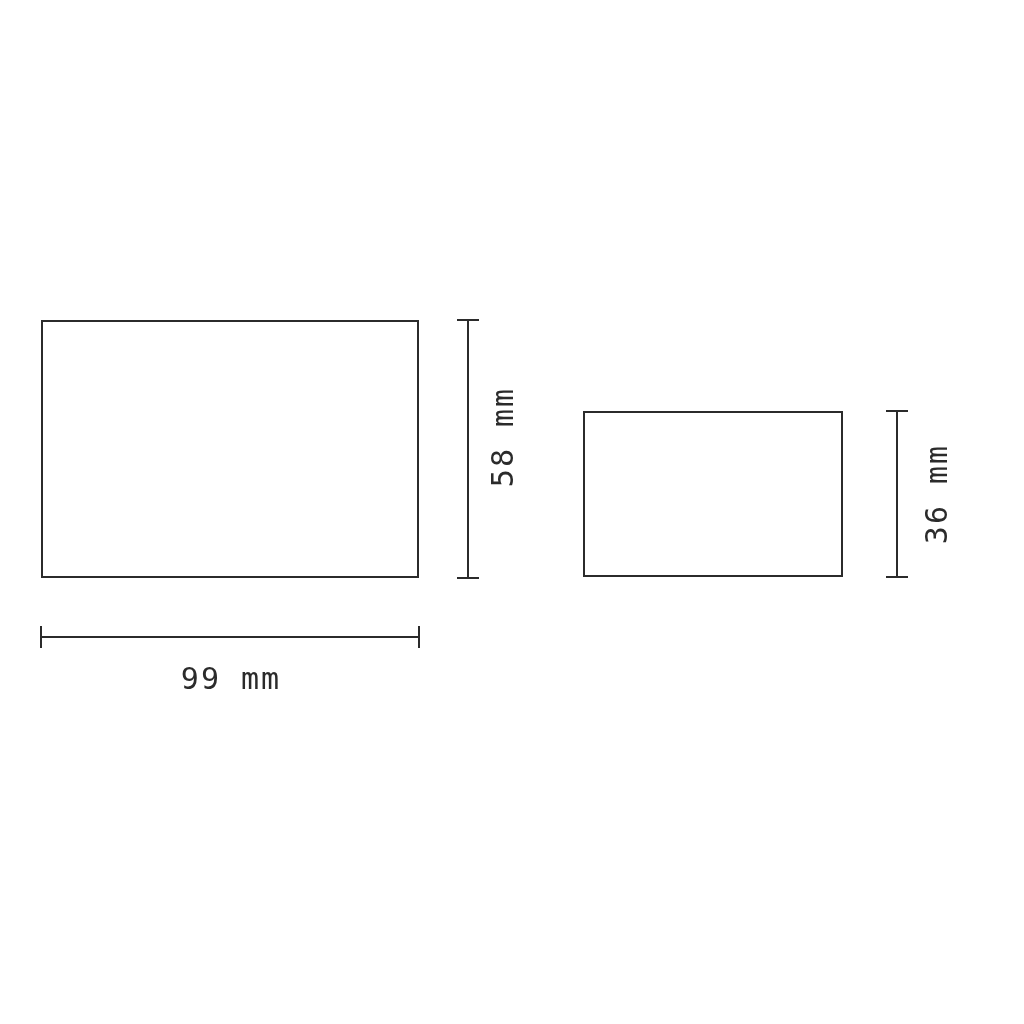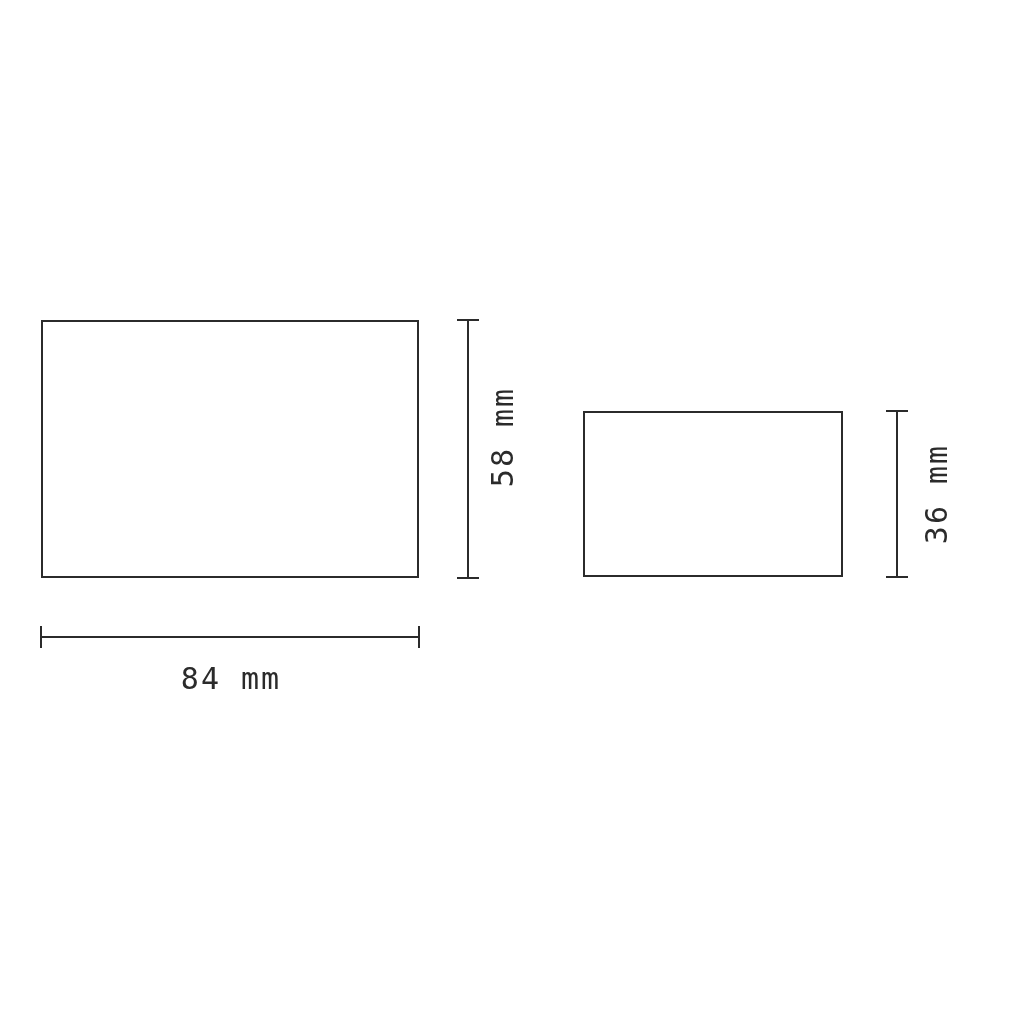--- a/index.html
+++ b/index.html
@@ -67,21 +67,21 @@
     <div class="line vline" style="left:467px; top:320px; height:258px;"></div>
     <div class="line hline" style="left:457px; top:319px; width:22px;"></div>
     <div class="line hline" style="left:457px; top:577px; width:22px;"></div>
     <div class="dim-label rotated" style="left:503px; top:437px;">58 mm</div>
   </div>
 
   <div>
     <div class="line hline" style="left:41px; top:636px; width:378px;"></div>
     <div class="line vline" style="left:40px; top:626px; height:22px;"></div>
     <div class="line vline" style="left:418px; top:626px; height:22px;"></div>
-    <div class="dim-label" style="left:231px; top:679px;">84 mm</div>
+    <div class="dim-label" style="left:231px; top:679px;">99 mm</div>
   </div>
 
   <div class="rect rect-small"></div>
 
   <div>
     <div class="line vline" style="left:896px; top:411px; height:166px;"></div>
     <div class="line hline" style="left:886px; top:410px; width:22px;"></div>
     <div class="line hline" style="left:886px; top:576px; width:22px;"></div>
     <div class="dim-label rotated" style="left:937px; top:494px;">36 mm</div>
   </div>

